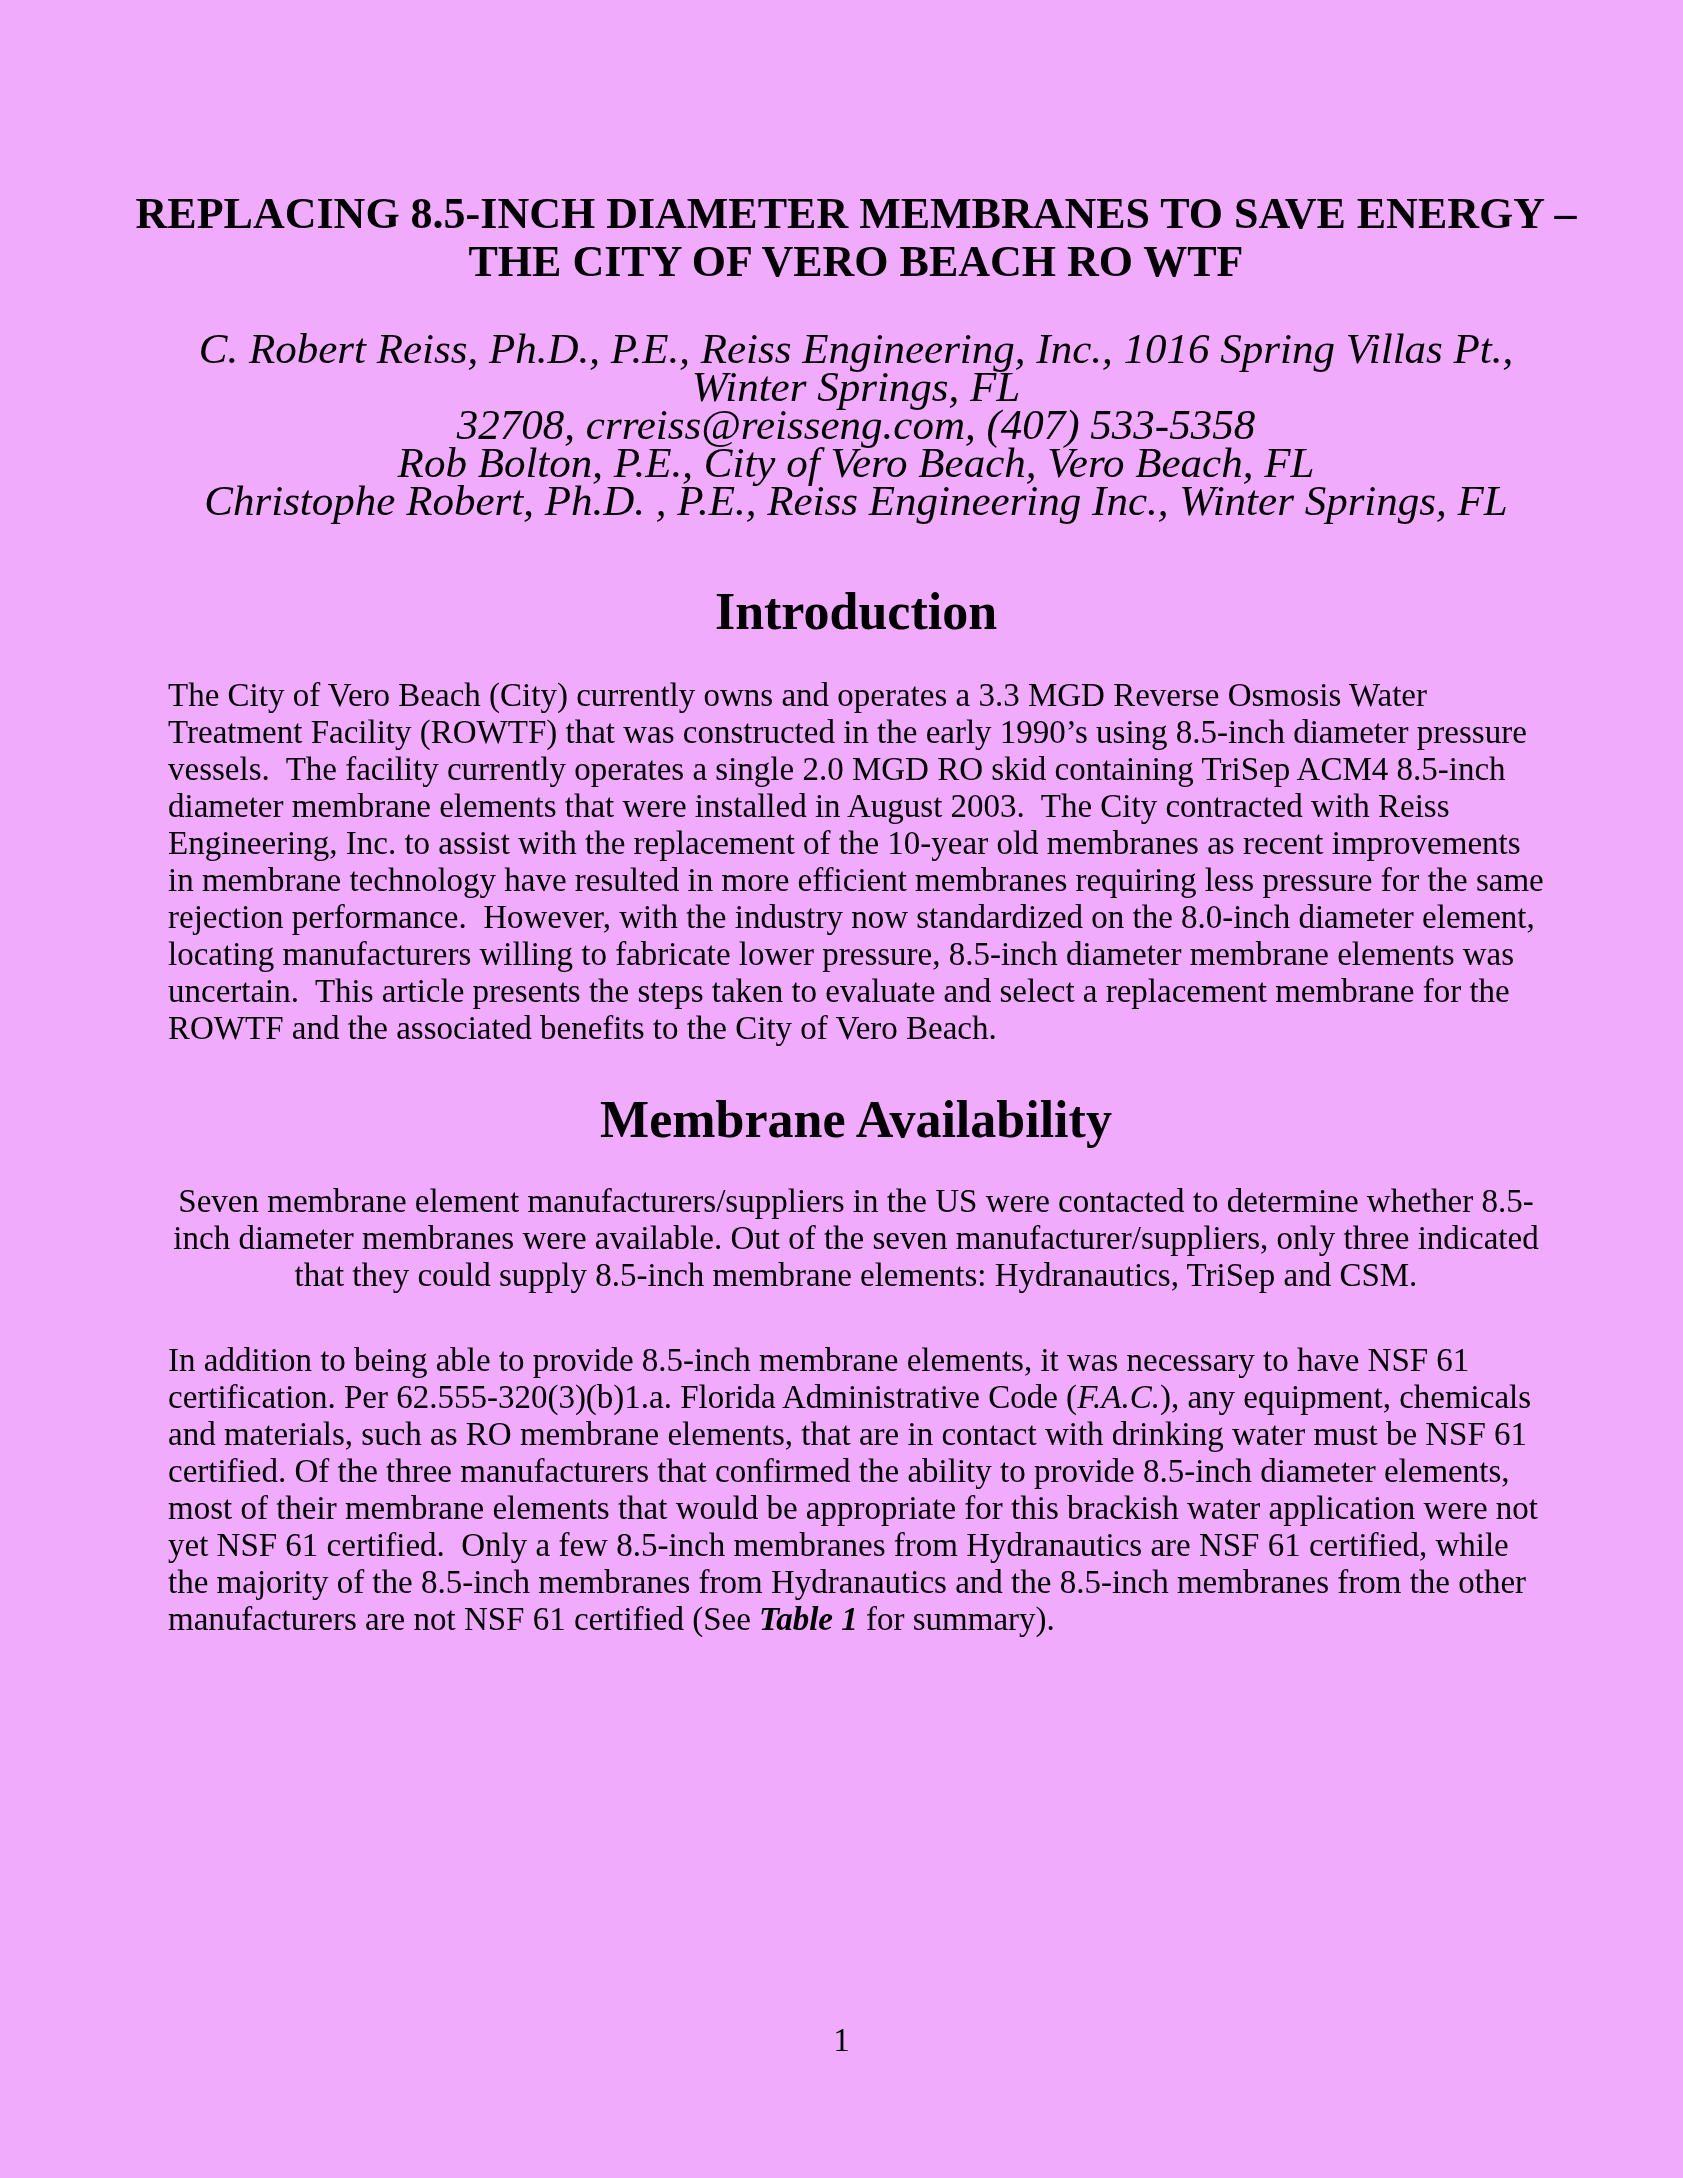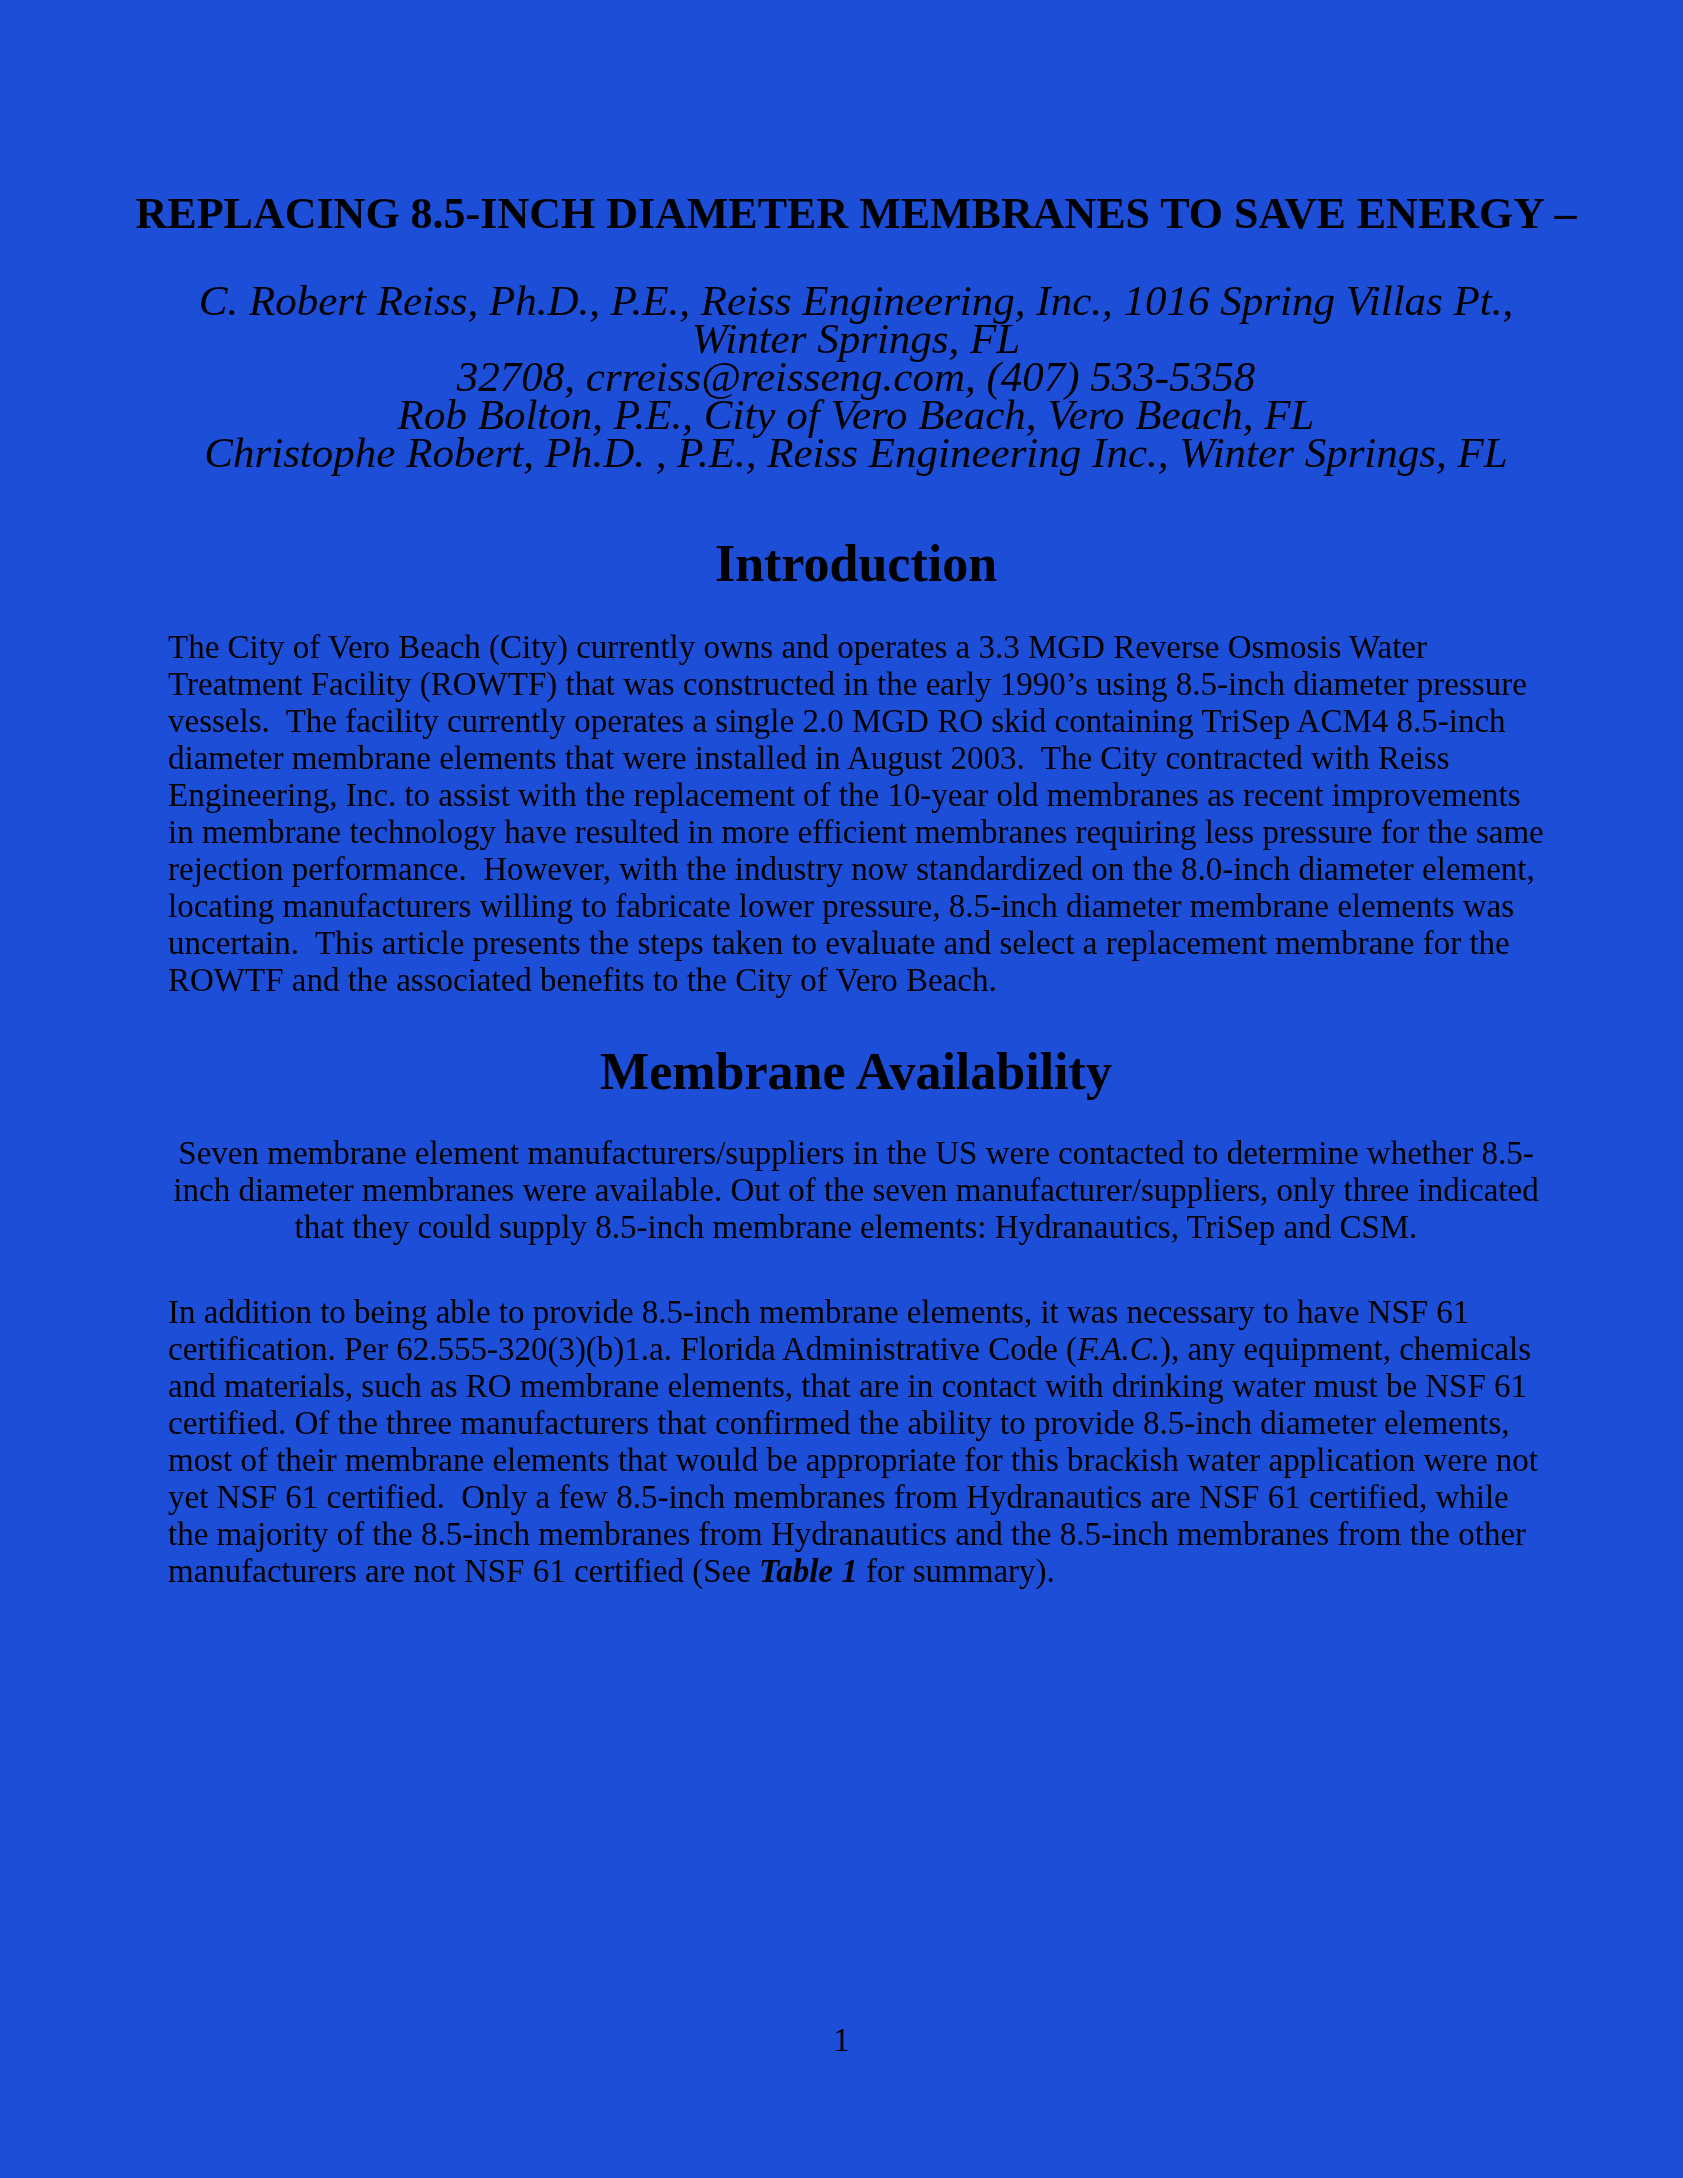--- a/index.html
+++ b/index.html
@@ -4,21 +4,21 @@
 <style>
   html, body {
     margin: 0;
     padding: 0;
     background: #ffffff;
   }
   .page {
     position: relative;
     width: 1683px;
     height: 2178px;
-    background: #1d4ed8;
+    background: #f0abfc;
     color: #000000;
     font-family: "Liberation Serif", "DejaVu Serif", serif;
     font-size: 33px;
     line-height: 37px;
     overflow: hidden;
   }
   .content {
     position: absolute;
     left: 168px;
     top: 0;
@@ -69,20 +69,21 @@
   }
 </style>
 </head>
 <body>
 
 <div class="page">
   <div class="content">
 
     <div class="title-block">
       <div>REPLACING 8.5-INCH DIAMETER MEMBRANES TO SAVE ENERGY –</div>
+      <div>THE CITY OF VERO BEACH RO WTF</div>
     </div>
 
     <div class="author-block">
       <div>C. Robert Reiss, Ph.D., P.E., Reiss Engineering, Inc., 1016 Spring Villas Pt., Winter Springs, FL</div>
       <div>32708, crreiss@reisseng.com, (407) 533-5358</div>
       <div>Rob Bolton, P.E., City of Vero Beach, Vero Beach, FL</div>
       <div>Christophe Robert, Ph.D. , P.E., Reiss Engineering Inc., Winter Springs, FL</div>
     </div>
 
     <div class="section-heading heading-introduction">Introduction</div>

